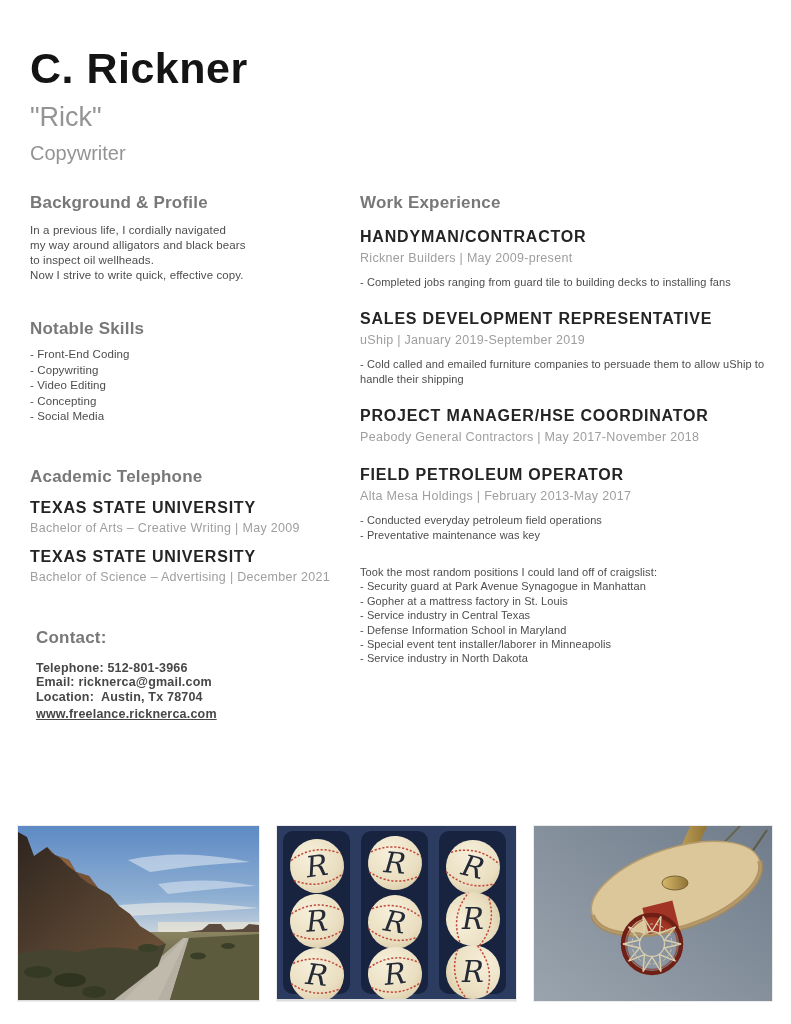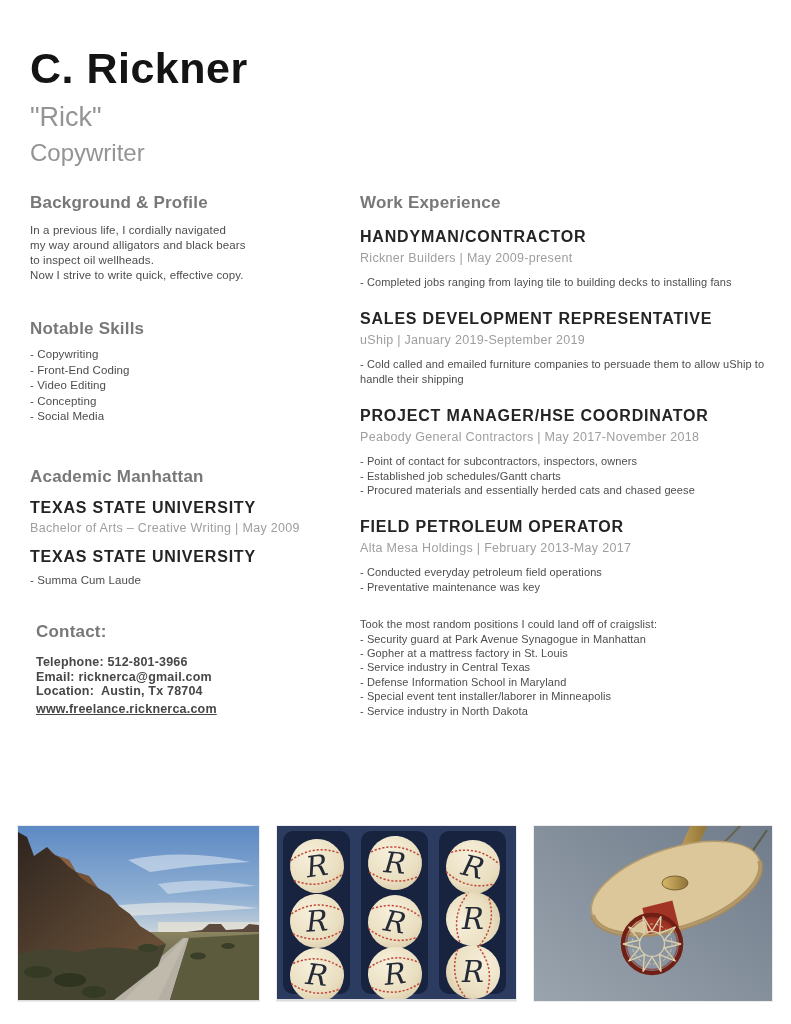--- a/index.html
+++ b/index.html
@@ -3,41 +3,41 @@
 <meta charset="utf-8">
 <style>
   html,body{margin:0;padding:0;background:#ffffff;}
   body{font-family:"Liberation Sans",sans-serif;color:#4f4f4f;}
   .page{position:relative;width:791px;height:1024px;background:#ffffff;overflow:hidden;margin:0 auto;}
 
   
   .header{padding:46px 8px 0 30px;}
   .name{margin:0;font-size:43px;line-height:44px;font-weight:800;color:#141414;letter-spacing:.5px;}
   .nick{margin-top:12px;font-size:27px;line-height:30px;color:#949494;}
-  .role{margin-top:6px;font-size:24px;line-height:30px;color:#949494;}
+  .role{margin-top:6px;font-size:20px;line-height:30px;color:#949494;}
 
   
   .columns{display:flex;align-items:flex-start;padding:25px 14px 0 30px;}
   .col-left{flex:0 0 330px;width:330px;}
   .col-right{flex:1;min-width:0;}
 
   h2.sec-head{margin:0;font-size:17px;line-height:20px;font-weight:700;color:#787878;letter-spacing:.2px;}
 
   .body-text{margin:10px 0 0;font-size:11.5px;line-height:15px;color:#4d4d4d;letter-spacing:.1px;white-space:pre-line;}
   .sec-skills{margin-top:36px;}
   .list{margin-top:8px;}
   .li{font-size:11.5px;line-height:15.5px;color:#4d4d4d;letter-spacing:.1px;}
 
   .sec-academic{margin-top:42px;}
   .edu{margin-top:14px;}
   .caps-title{font-size:16px;line-height:14px;font-weight:700;color:#242424;letter-spacing:.8px;}
   .meta{margin-top:6px;font-size:12.5px;line-height:15px;color:#9e9e9e;letter-spacing:.3px;}
   .note{margin-top:9px;}
 
-  .sec-contact{margin-top:34px;padding-left:6px;}
+  .sec-contact{margin-top:43px;padding-left:6px;}
   .contact-lines{margin-top:13px;font-weight:bold;}
   .contact-line{font-size:12.5px;line-height:14.5px;color:#474747;letter-spacing:.2px;white-space:pre-wrap;}
   a.site-link{display:inline-block;color:#474747;text-decoration:underline;cursor:pointer;}
 
   
   .job{margin-top:23px;}
   .job:first-of-type{margin-top:17px;}
   .job .meta{margin-top:7px;}
   .bullets{margin-top:9px;}
   .bullet,.intro{font-size:11px;line-height:14.4px;color:#4d4d4d;letter-spacing:.1px;}
@@ -66,37 +66,37 @@
         <h2 class="sec-head">Background &amp; Profile</h2>
         <p class="body-text">In a previous life, I cordially navigated
 my way around alligators and black bears
 to inspect oil wellheads.
 Now I strive to write quick, effective copy.</p>
       </div>
 
       <div class="sec-skills">
         <h2 class="sec-head">Notable Skills</h2>
         <div class="list">
+          <div class="li">- Front-End Coding</div>
           <div class="li">- Copywriting</div>
-          <div class="li">- Front-End Coding</div>
           <div class="li">- Video Editing</div>
           <div class="li">- Concepting</div>
           <div class="li">- Social Media</div>
         </div>
       </div>
 
       <div class="sec-academic">
-        <h2 class="sec-head">Academic Manhattan</h2>
+        <h2 class="sec-head">Academic Telephone</h2>
         <div class="edu">
           <div class="caps-title">TEXAS STATE UNIVERSITY</div>
           <div class="meta">Bachelor of Arts – Creative Writing | May 2009</div>
         </div>
         <div class="edu">
           <div class="caps-title">TEXAS STATE UNIVERSITY</div>
-          <div class="li note">- Summa Cum Laude</div>
+          <div class="meta">Bachelor of Science – Advertising | December 2021</div>
         </div>
       </div>
 
       <div class="sec-contact">
         <h2 class="sec-head">Contact:</h2>
         <div class="contact-lines">
           <div class="contact-line">Telephone: 512-801-3966</div>
           <div class="contact-line">Email: ricknerca@gmail.com</div>
           <div class="contact-line">Location:  Austin, Tx 78704</div>
           <a class="contact-line site-link">www.freelance.ricknerca.com</a>
@@ -105,40 +105,35 @@
 
     </div>
 
     <div class="col-right">
       <h2 class="sec-head">Work Experience</h2>
 
       <div class="job">
         <div class="caps-title">HANDYMAN/CONTRACTOR</div>
         <div class="meta">Rickner Builders | May 2009-present</div>
         <div class="bullets">
-          <div class="bullet">- Completed jobs ranging from laying tile to building decks to installing fans</div>
+          <div class="bullet">- Completed jobs ranging from guard tile to building decks to installing fans</div>
         </div>
       </div>
 
       <div class="job">
         <div class="caps-title">SALES DEVELOPMENT REPRESENTATIVE</div>
         <div class="meta">uShip | January 2019-September 2019</div>
         <div class="bullets">
           <div class="bullet">- Cold called and emailed furniture companies to persuade them to allow uShip to handle their shipping</div>
         </div>
       </div>
 
       <div class="job">
         <div class="caps-title">PROJECT MANAGER/HSE COORDINATOR</div>
         <div class="meta">Peabody General Contractors | May 2017-November 2018</div>
-        <div class="bullets">
-          <div class="bullet">- Point of contact for subcontractors, inspectors, owners</div>
-          <div class="bullet">- Established job schedules/Gantt charts</div>
-          <div class="bullet">- Procured materials and essentially herded cats and chased geese</div>
-        </div>
       </div>
 
       <div class="job">
         <div class="caps-title">FIELD PETROLEUM OPERATOR</div>
         <div class="meta">Alta Mesa Holdings | February 2013-May 2017</div>
         <div class="bullets">
           <div class="bullet">- Conducted everyday petroleum field operations</div>
           <div class="bullet">- Preventative maintenance was key</div>
         </div>
       </div>

